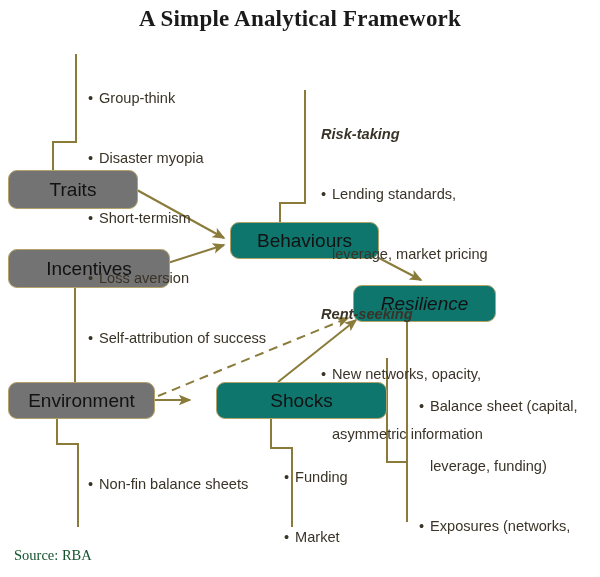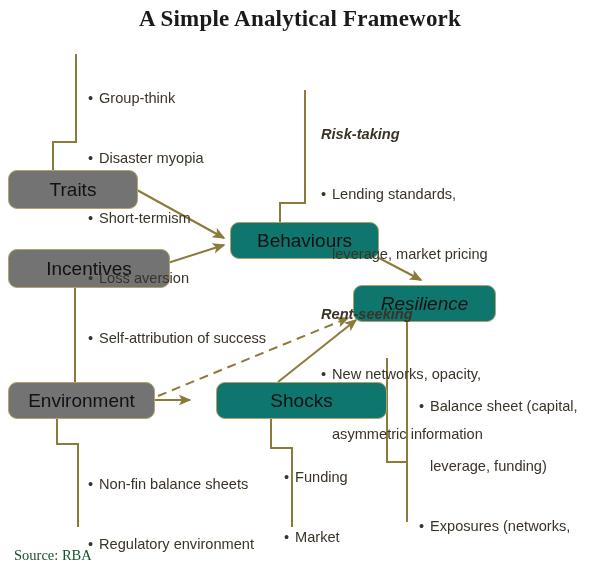--- a/index.html
+++ b/index.html
@@ -172,21 +172,20 @@
   <div class="bullets" style="left:419px; top:356px;">
     <span class="li"><span class="bul">•</span><span>Balance sheet (capital,</span></span>
     <span class="li"><span class="cont"> </span><span>leverage, funding)</span></span>
     <span class="li"><span class="bul">•</span><span>Exposures (networks,</span></span>
     <span class="li"><span class="cont"> </span></span>
     
   </div>
 
   <div class="bullets" style="left:88px; top:434px;">
     <span class="li"><span class="bul">•</span><span>Non-fin balance sheets</span></span>
-    <span class="li"><span class="bul">•</span><span>Regulatory environment</span></span>
     
     
   </div>
 
   <div class="bullets" style="left:284px; top:427px;">
     <span class="li"><span class="bul">•</span><span>Funding</span></span>
     <span class="li"><span class="bul">•</span><span>Market</span></span>
     
     
     

